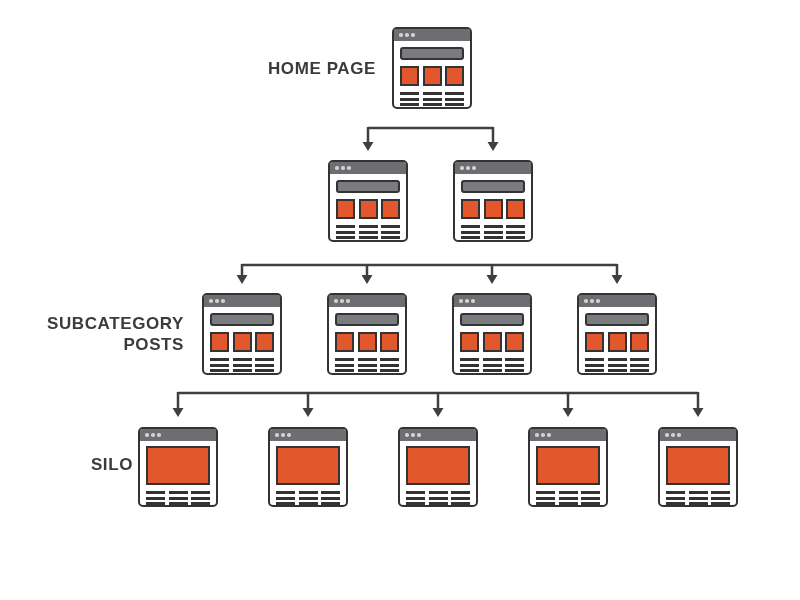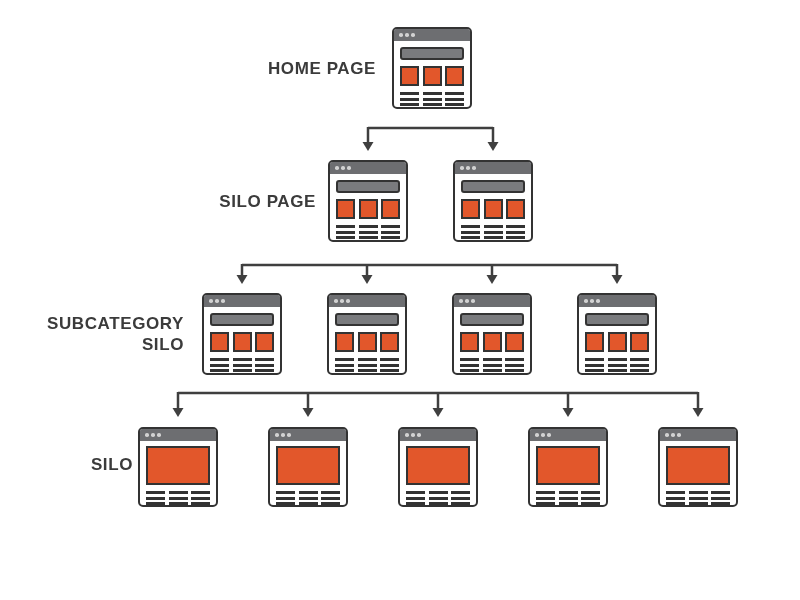--- a/index.html
+++ b/index.html
@@ -110,21 +110,20 @@
     <span class="col">
             <i></i>
             <i></i>
             <i></i>
           </span>
   </div>
 </div>
   </div>
 
   <div class="row">
-    <div class="lbl" style="right:510px;top:191px">SILO PAGE</div>
     <div class="icon page" style="left:302px;top:160px">
   <div class="tb">
     <span class="dot"></span>
     <span class="dot"></span>
     <span class="dot"></span>
   </div>
   <div class="nav"></div>
   <div class="thumbs">
     <span class="thumb"></span>
     <span class="thumb"></span>
@@ -174,21 +173,21 @@
     <span class="col">
             <i></i>
             <i></i>
             <i></i>
           </span>
   </div>
 </div>
   </div>
 
   <div class="row">
-    <div class="lbl wrap" style="right:642px;top:313px">SUBCATEGORY SILO</div>
+    <div class="lbl wrap" style="right:642px;top:313px">SUBCATEGORY POSTS</div>
     <div class="icon page" style="left:176px;top:293px">
   <div class="tb">
     <span class="dot"></span>
     <span class="dot"></span>
     <span class="dot"></span>
   </div>
   <div class="nav"></div>
   <div class="thumbs">
     <span class="thumb"></span>
     <span class="thumb"></span>

